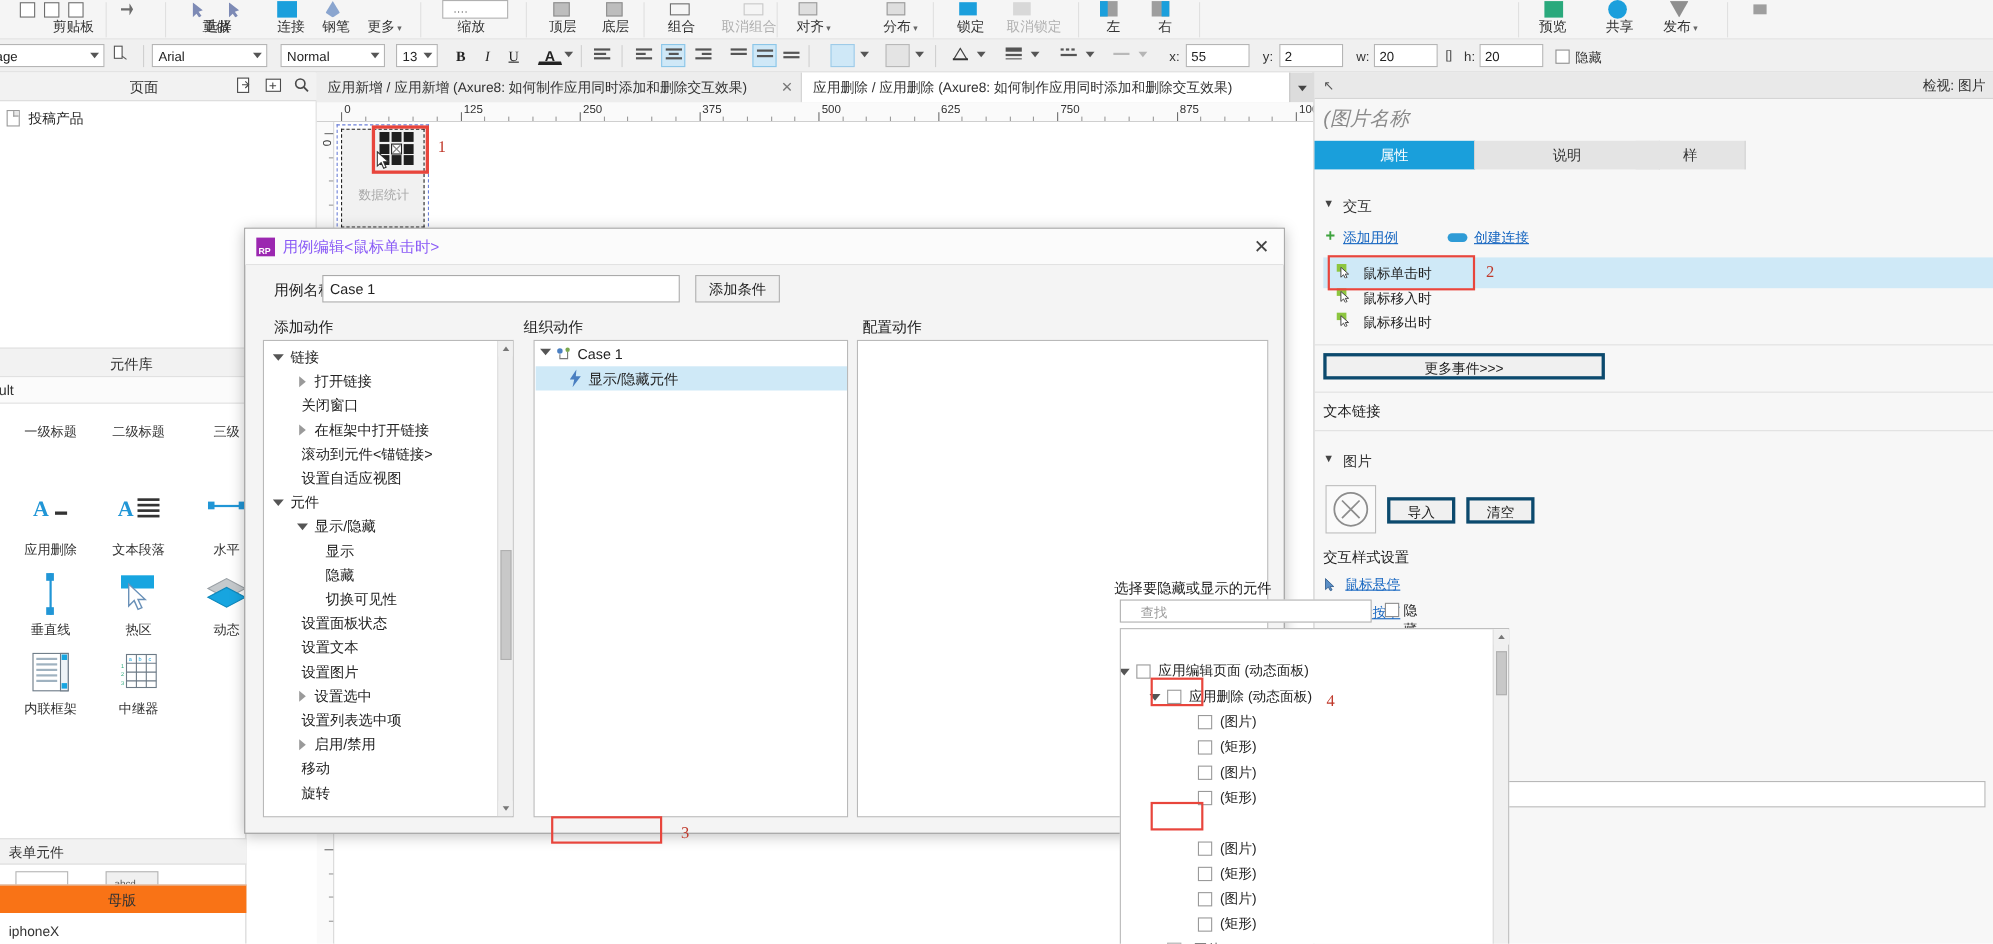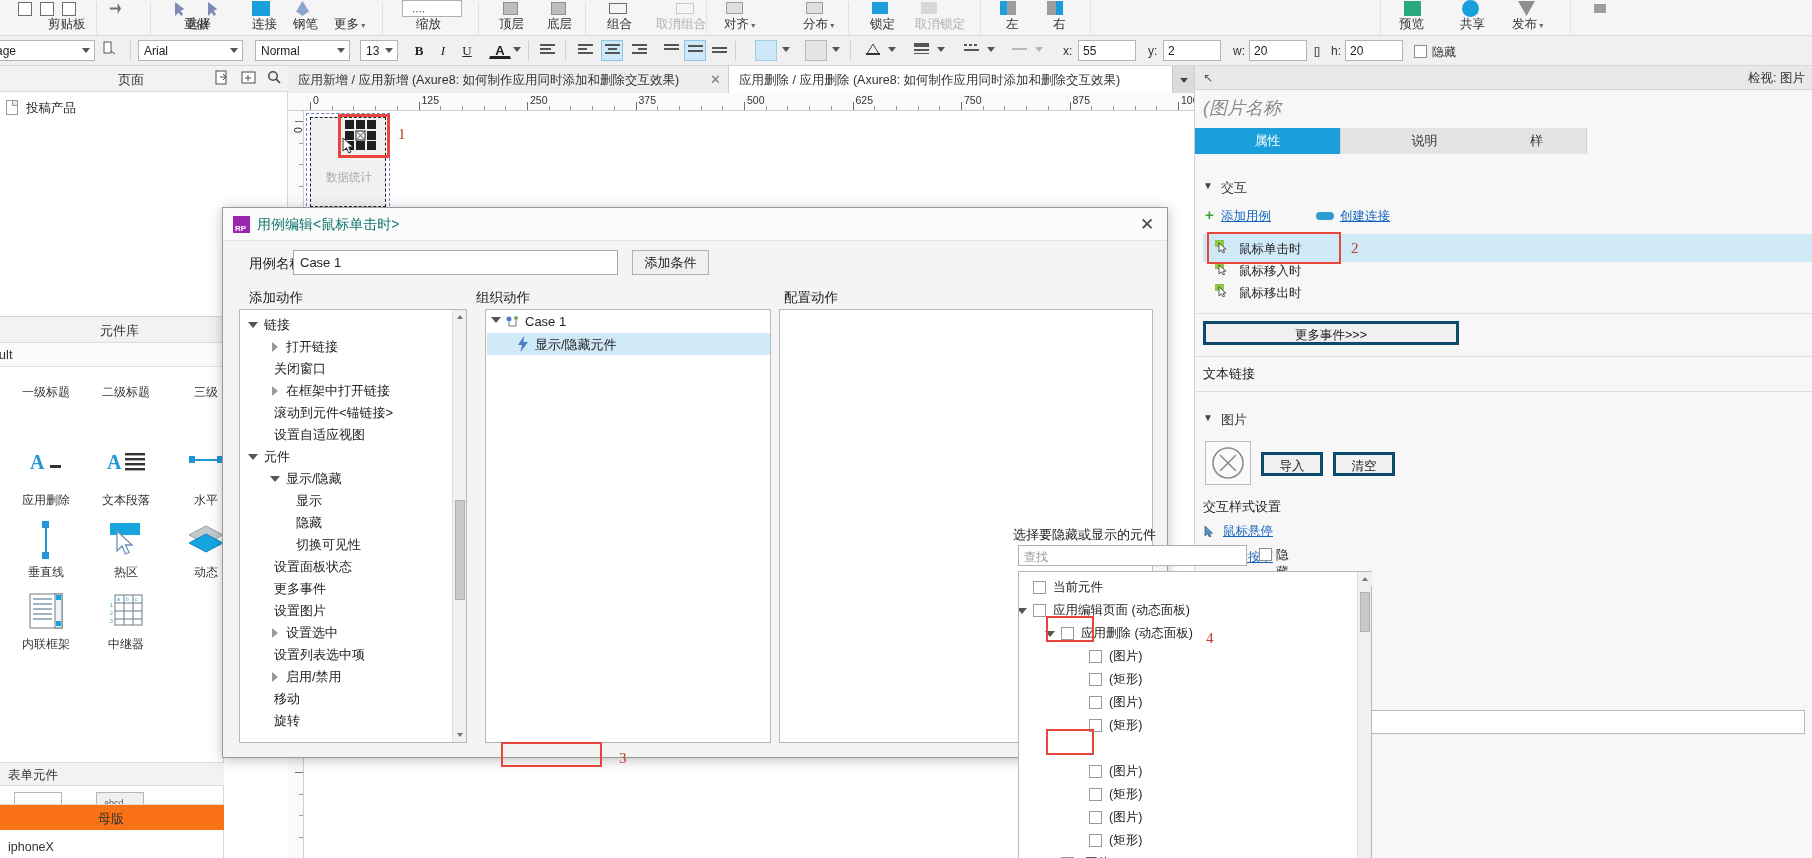--- a/index.html
+++ b/index.html
@@ -111,21 +111,21 @@
   #imgBox { position:absolute; left:10px; width:46px; height:44px; background:#fafafa; border:1px solid #bdbdbd; }
   .icb { position:absolute; width:13px; height:13px; background:#fff; border:1px solid #999; }
   #optName { position:absolute; left:10px; width:600px; height:24px; background:#fff; border:1px solid #b8b8b8; }
 
   
   #dlg { left:222px; top:207px; width:946px; height:551px; background:#f4f4f4;
          border:1px solid #9a9a9a; box-shadow:0 2px 12px rgba(0,0,0,.25); }
   #dlgTitleBar { left:0; top:0; width:944px; height:33px; background:#fbfbfb; border-bottom:1px solid #e2e2e2;padding-left:20px; }
   #dlgIcon { position:absolute; left:10px; top:8px; width:17px; height:17px; background:#9b27b0; }
   #dlgIcon .rp { position:absolute; left:2px; bottom:0px; font-size:8px; color:#fff; font-weight:bold; }
-  #dlgTitle { position:absolute; left:34px; top:8px; font-size:14px; color:#0f766e; }
+  #dlgTitle { position:absolute; left:34px; top:8px; font-size:14px; color:#8b5cf6; }
   #dlgClose { position:absolute; right:10px; top:7px; width:20px; height:20px; font-size:17px;
               color:#444; text-align:center; line-height:19px; }
   #caseLbl { position:absolute; left:26px; top:47px; font-size:13.5px; color:#222; }
   #caseInput { position:absolute; left:70px; top:42px; width:325px; height:25px; background:#fff;
                border:1px solid #aaa; font-size:13px; padding:4px 6px; color:#222; }
   #addCond { position:absolute; left:409px; top:42px; width:77px; height:25px; background:#f0f0f0;
              border:1px solid #b0b0b0; font-size:13px; text-align:center; line-height:23px; color:#222; }
   .colHdr { position:absolute; top:81px; font-size:13.5px; color:#222; }
   .colBox { position:absolute; top:101px; background:#fff; border:1px solid #b9b9b9; overflow:hidden; }
   
@@ -137,21 +137,21 @@
                left:2px; top:6px; }
   .tnode .tt { position:absolute; top:2px; }
   #redBox3 { position:absolute; left:278px; top:534px; width:101px; height:25px; border:2px solid #e8453c; }
   #mark3 { position:absolute; left:396px; top:542px; font-size:15px; color:#c0392b; font-family:"Liberation Serif",serif; }
   
   #orgCaseRow { position:absolute; left:1px; top:1px; width:283px; height:22px; font-size:13px; }
   #orgActRow { position:absolute; left:1px; top:23px; width:283px; height:22px; background:#cfe9f7; font-size:13px; }
   
   #cfgLbl { position:absolute; left:790px; top:318px; font-size:13px; color:#222; }
   #cfgSearch { position:absolute; left:795px; top:337px; width:229px; height:21px; background:#fff;
-               border:1px solid #b0b0b0; font-size:12px; color:#999; padding:3px 5px; }
+               border:1px solid #b0b0b0; font-size:12px; color:#999; padding:3px 18px; }
   #cfgHideCb { position:absolute; left:1036px; top:340px; width:13px; height:13px; background:#fff; border:1px solid #8d8d8d; }
   #cfgHideLbl { position:absolute; left:1053px; top:339px; font-size:12.5px; color:#222; }
   #cfgTree { position:absolute; left:795px; top:363px; width:354px; height:318px; background:#fff; border:1px solid #b9b9b9; }
   .etrow { position:absolute; height:23px; font-size:12.5px; color:#222; white-space:nowrap; }
   .etrow .ecb { position:absolute; top:5px; width:13px; height:13px; background:#fff; border:1px solid #9a9a9a; }
   .etrow .etx { position:absolute; top:3px; }
   .etrow .ear { position:absolute; top:9px; width:0;height:0;
        border-left:5px solid transparent;border-right:5px solid transparent;border-top:6px solid #555; }
   #redBox4a { position:absolute; left:823px; top:408px; width:48px; height:26px; border:2px solid #e8453c; }
   #redBox4b { position:absolute; left:823px; top:521px; width:48px; height:26px; border:2px solid #e8453c; }
@@ -805,21 +805,21 @@
         <div class="tnode" style="left: 52px; top: 202px; right: 0px;">
           <span class="tt" style="left:4px;">隐藏</span>
         </div>
         <div class="tnode" style="left: 52px; top: 224px; right: 0px;">
           <span class="tt" style="left:4px;">切换可见性</span>
         </div>
         <div class="tnode" style="left: 30px; top: 246px; right: 0px;">
           <span class="tt" style="left:4px;">设置面板状态</span>
         </div>
         <div class="tnode" style="left: 30px; top: 268px; right: 0px;">
-          <span class="tt" style="left:4px;">更多事件</span>
+          <span class="tt" style="left:4px;">设置文本</span>
         </div>
         <div class="tnode" style="left: 30px; top: 290px; right: 0px;">
           <span class="tt" style="left:4px;">设置图片</span>
         </div>
         <div class="tnode" style="left: 30px; top: 312px; right: 0px;">
           <i class="tw closed"></i>
           <span class="tt" style="left:16px;">设置选中</span>
         </div>
         <div class="tnode" style="left: 30px; top: 334px; right: 0px;">
           <span class="tt" style="left:4px;">设置列表选中项</span>
@@ -871,24 +871,20 @@
   <div class="colBox" style="left:556px;width:374px;height:434px;"></div>
   <div id="cfgLbl" class="abs">选择要隐藏或显示的元件</div>
   <div id="cfgSearch" class="abs">
     <span>查找</span>
   </div>
   <div id="cfgHideCb" class="abs"></div>
   <div id="cfgHideLbl" class="abs">隐藏未命名的元件</div>
 
   <div id="cfgTree" class="abs">
     <div id="elementTree" style="position:absolute;left:0;top:0;right:14px;bottom:0;overflow:hidden;">
-        <div class="etrow" style="left: 10px; top: 4px; right: 0px;">
-          <span class="ecb" style="left:4px;"></span>
-          <span class="etx" style="left:24px;">当前元件</span>
-        </div>
         <div class="etrow" style="left: 10px; top: 27px; right: 0px;">
           <i class="ear" style="left:-12px;"></i>
           <span class="ecb" style="left:4px;"></span>
           <span class="etx" style="left:24px;">应用编辑页面 (动态面板)</span>
         </div>
         <div class="etrow" style="left: 38px; top: 50px; right: 0px;">
           <i class="ear" style="left:-12px;"></i>
           <span class="ecb" style="left:4px;"></span>
           <span class="etx" style="left:24px;">应用删除 (动态面板)</span>
         </div>

